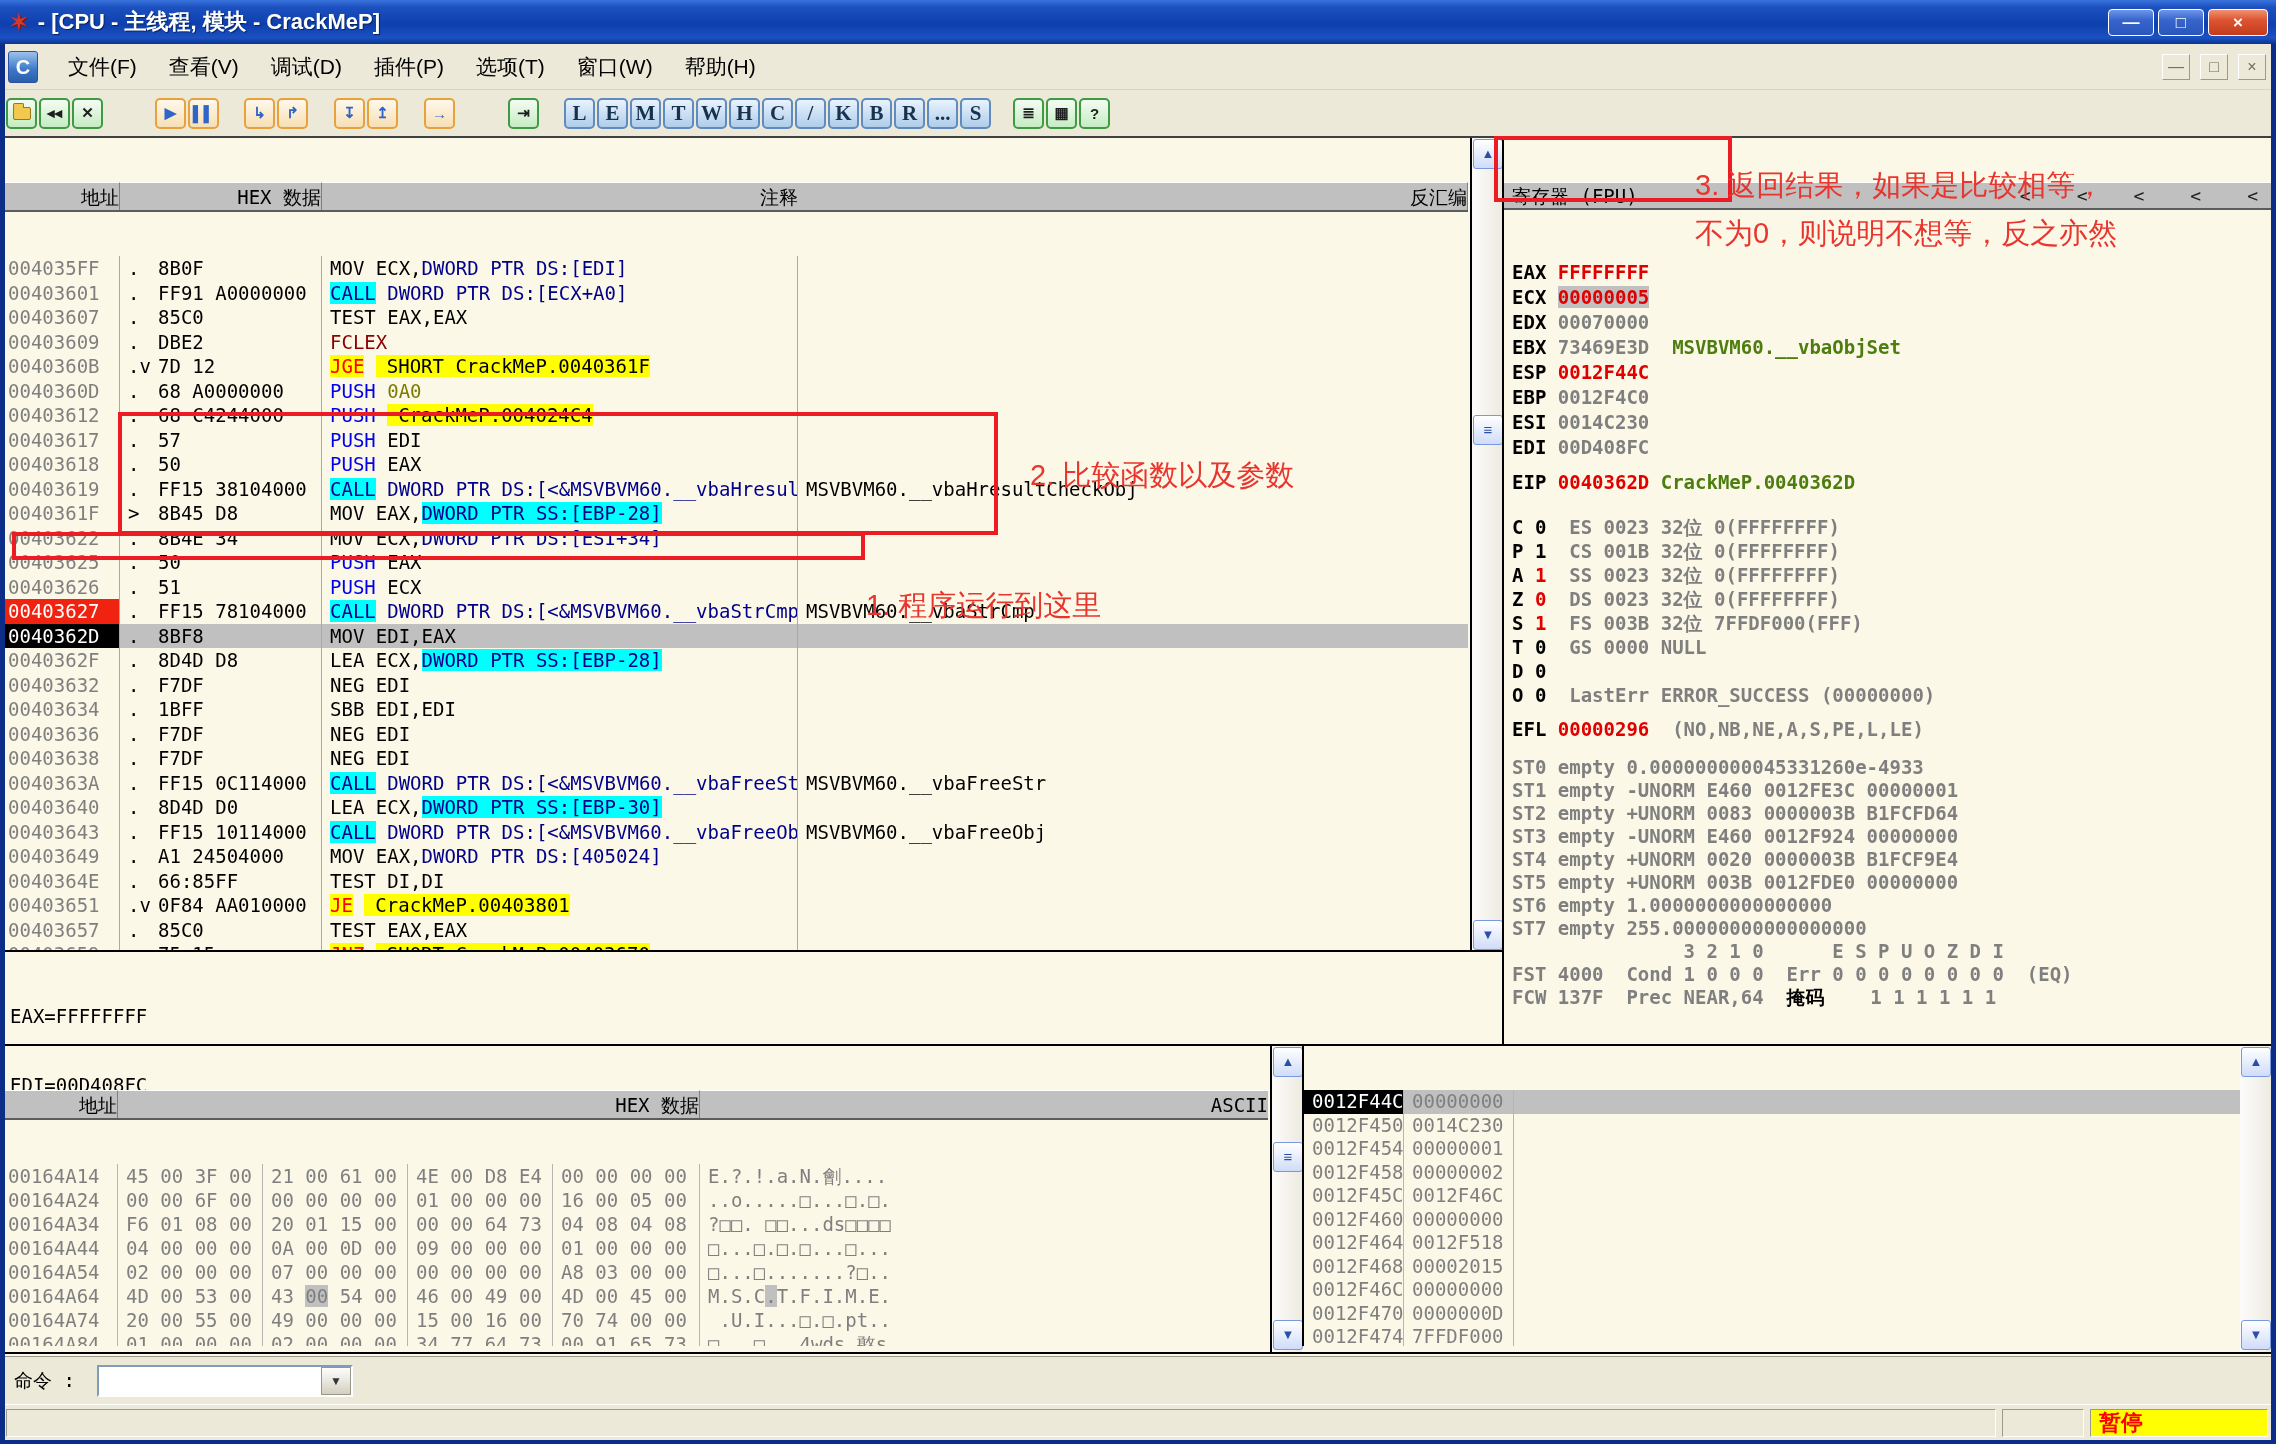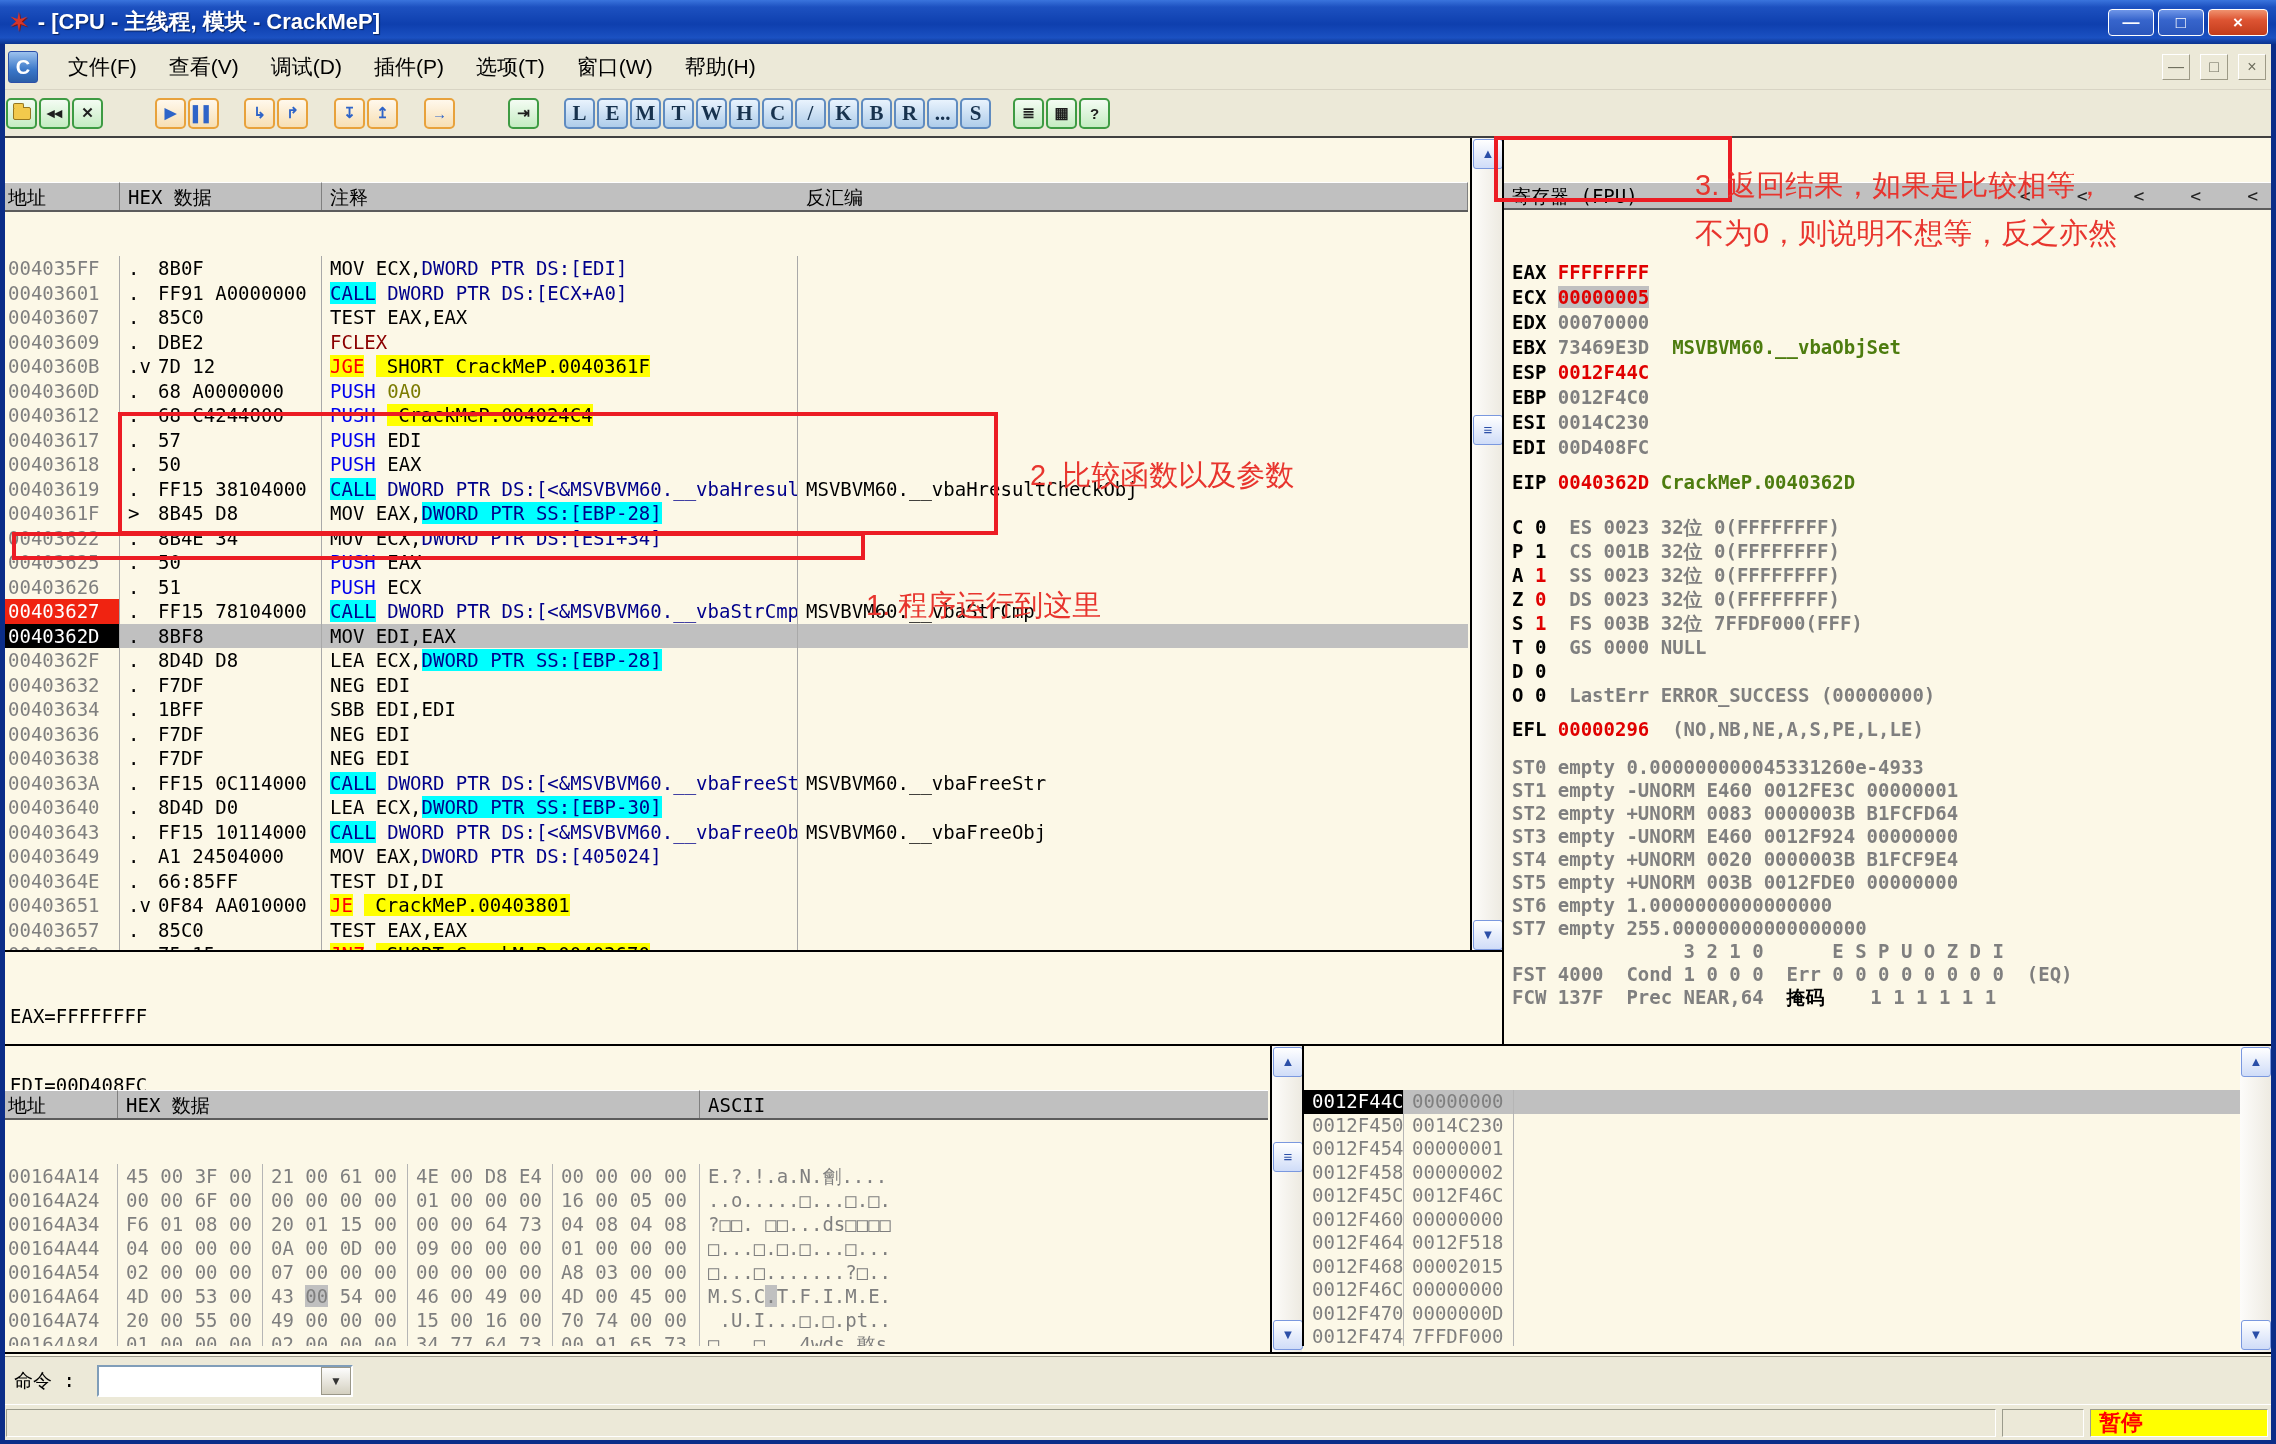--- a/index.html
+++ b/index.html
@@ -41,21 +41,21 @@
   .tbtn.blue{border:2px solid #5F8BC0;background:linear-gradient(180deg,#E9F3FD,#AFCDEA);
     color:#17324E;font-family:"Liberation Serif",serif;font-size:21px;}
   .tglyph{font-size:15px;}
   .folder-icon{width:18px;height:13px;background:#F2C94C;border:1px solid #96761f;border-radius:2px;
     position:relative;}
   .folder-icon:before{content:"";position:absolute;left:-1px;top:-5px;width:9px;height:4px;
     background:#F2C94C;border:1px solid #96761f;border-bottom:none;border-radius:2px 2px 0 0;}
 
   
   .workspace{position:absolute;left:0;top:138px;width:2276px;height:1218px;background:#FCF8E7;}
-  .hdr{background:#C0C0C0;color:#000;border-bottom:2px solid #5c5c5c;}
+  .hdr{background:#C0C0C0;color:#000;border-bottom:2px solid #5c5c5c;text-align:right;}
   .hcell{border-right:1px solid #808080;border-top:1px solid #fff;padding-left:8px;overflow:hidden;}
 
   
   .disasm{position:absolute;left:0;top:0;width:1468px;height:814px;overflow:hidden;}
   .dgrid{display:grid;grid-template-columns:120px 202px 476px 1fr;}
   .disasm .hdr{height:30px;line-height:28px;}
   .drow{height:24.5px;line-height:24.5px;}
   .drow .cell{overflow:hidden;border-right:1px solid #a9a9a9;padding-left:8px;}
   .drow .cell:last-child{border-right:none;}
   .drow.sel .cell{background:#C0C0C0;}

